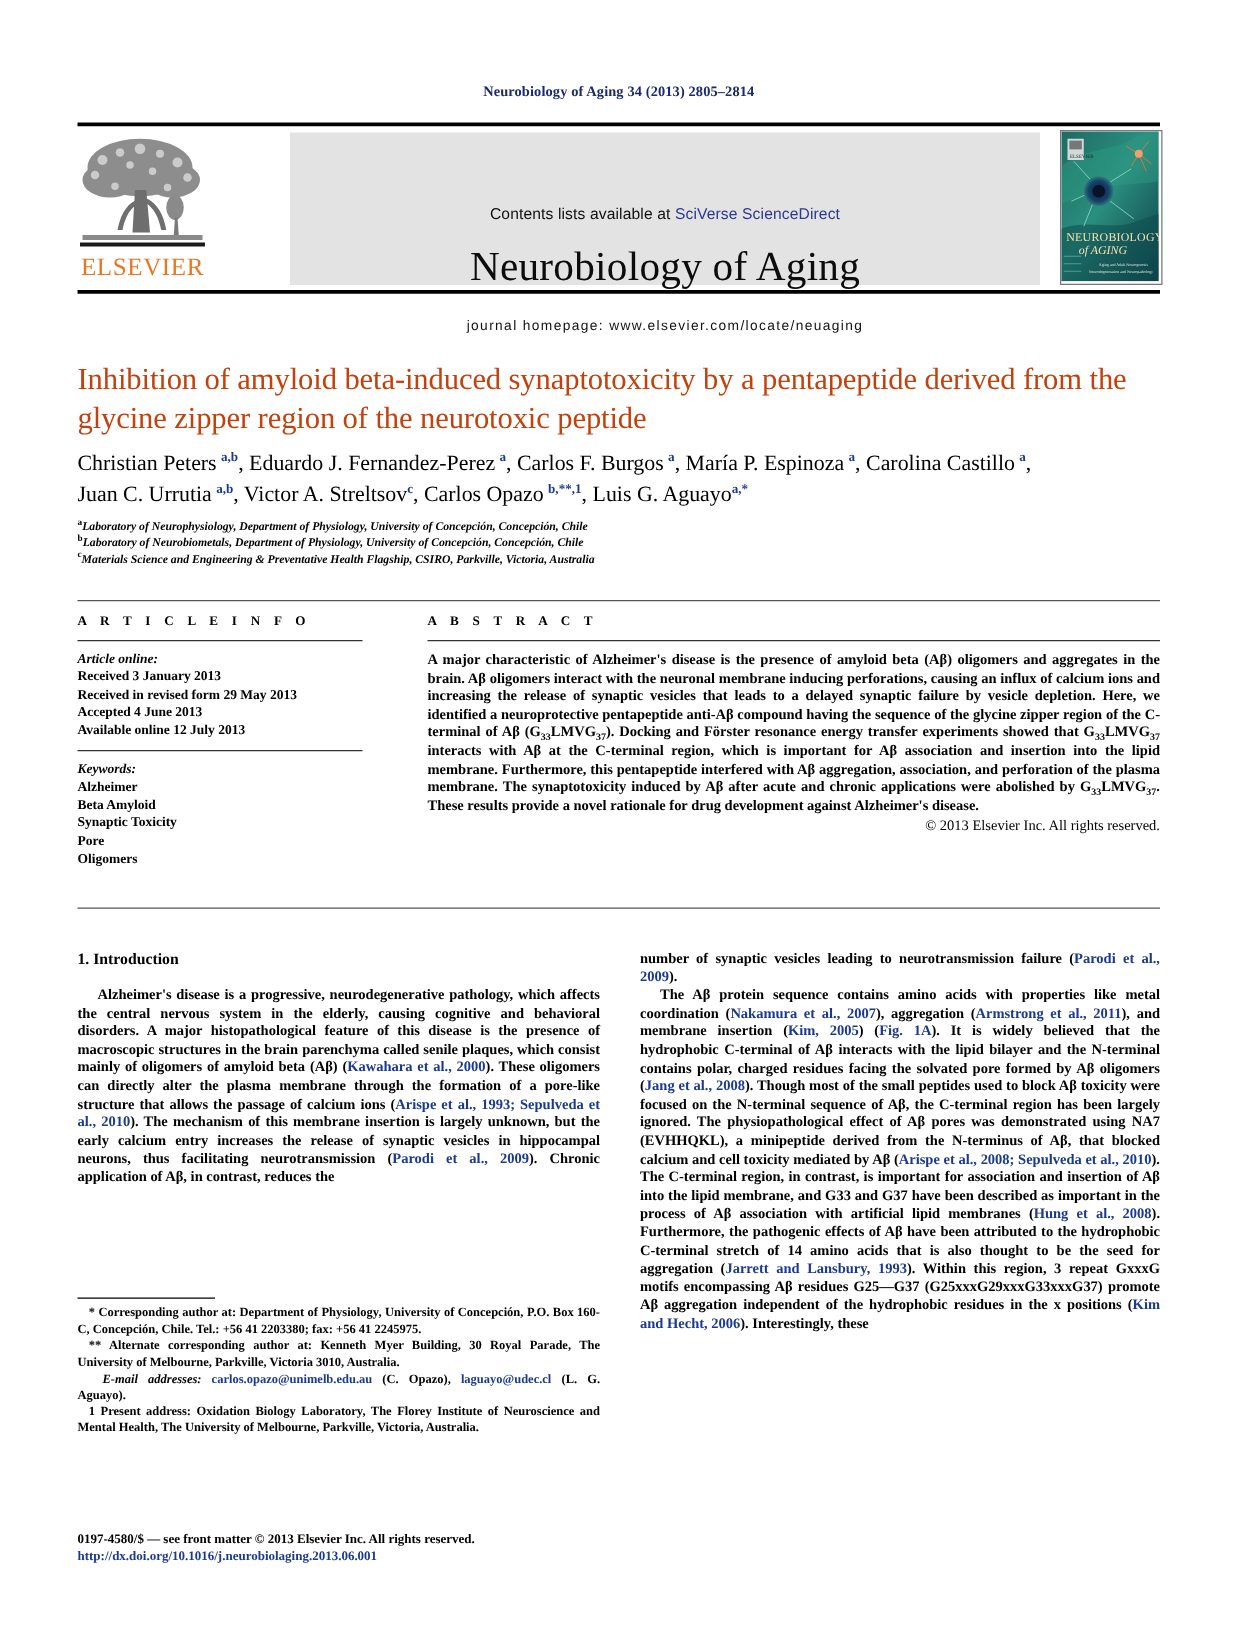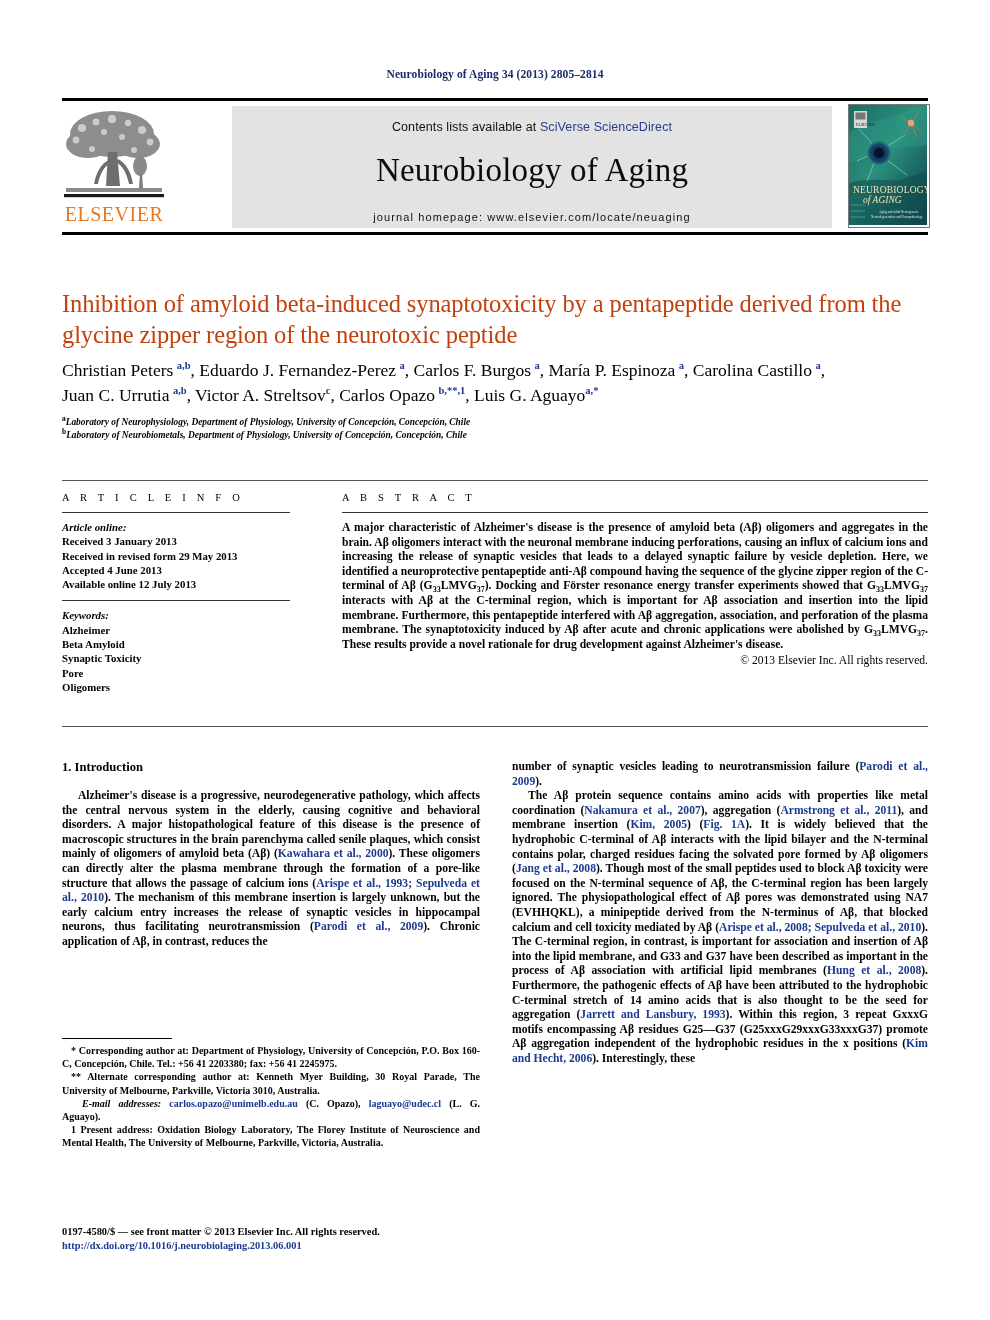--- a/index.html
+++ b/index.html
@@ -70,20 +70,21 @@
     width: 600px; height: 122px;
     background: #e3e3e3;
     text-align: center;
   }
   .contents-line {
     font-family: "Liberation Sans", sans-serif;
     font-size: 12.5px;
     color: #111;
     padding-top: 14px;
     letter-spacing: 0.1px;
+    margin-top: 44px;
   }
   .contents-line .sd-link {
     color: #2b3a8f;
   }
   .journal-title {
     font-family: "Liberation Serif", serif;
     font-size: 33px;
     color: #0c0c0c;
     margin-top: 18px;
     letter-spacing: 0.2px;
@@ -147,21 +148,21 @@
 
   
   .rule-info-top {
     position: absolute;
     left: 62px; top: 480px;
     width: 866px; height: 1px;
     background: #555;
   }
   .sec-head {
     font-family: "Liberation Serif", serif;
-    font-weight: normal;
+    font-weight: bold;
     font-size: 10.5px;
     letter-spacing: 4.2px;
   }
   .info-col {
     position: absolute;
     left: 62px; top: 492px;
     width: 228px;
   }
   .info-rule {
     width: 228px; height: 1px;
@@ -369,20 +370,21 @@
   <div class="title">Inhibition of amyloid beta-induced synaptotoxicity by a pentapeptide derived from the glycine zipper region of the neurotoxic peptide</div>
 
   <div class="authors">
     <div>Christian Peters <sup>a,b</sup>, Eduardo J. Fernandez-Perez <sup>a</sup>, Carlos F. Burgos <sup>a</sup>, María P. Espinoza <sup>a</sup>, Carolina Castillo <sup>a</sup>,</div>
     <div>Juan C. Urrutia <sup>a,b</sup>, Victor A. Streltsov<sup>c</sup>, Carlos Opazo <sup>b,**,1</sup>, Luis G. Aguayo<sup>a,*</sup></div>
   </div>
 
   <div class="affiliations">
     <div><sup>a</sup><span>Laboratory of Neurophysiology, Department of Physiology, University of Concepción, Concepción, Chile</span></div>
     <div><sup>b</sup><span>Laboratory of Neurobiometals, Department of Physiology, University of Concepción, Concepción, Chile</span></div>
+    <div><sup>c</sup><span>Materials Science and Engineering &amp; Preventative Health Flagship, CSIRO, Parkville, Victoria, Australia</span></div>
   </div>
 
   <div class="rule-info-top"></div>
   <div class="rule-abs-bottom"></div>
 
   <div class="info-col">
     <div class="sec-head">A R T I C L E  I N F O</div>
     <div class="info-rule"></div>
     <div class="info-body">
       <div class="lbl">Article online:</div>

